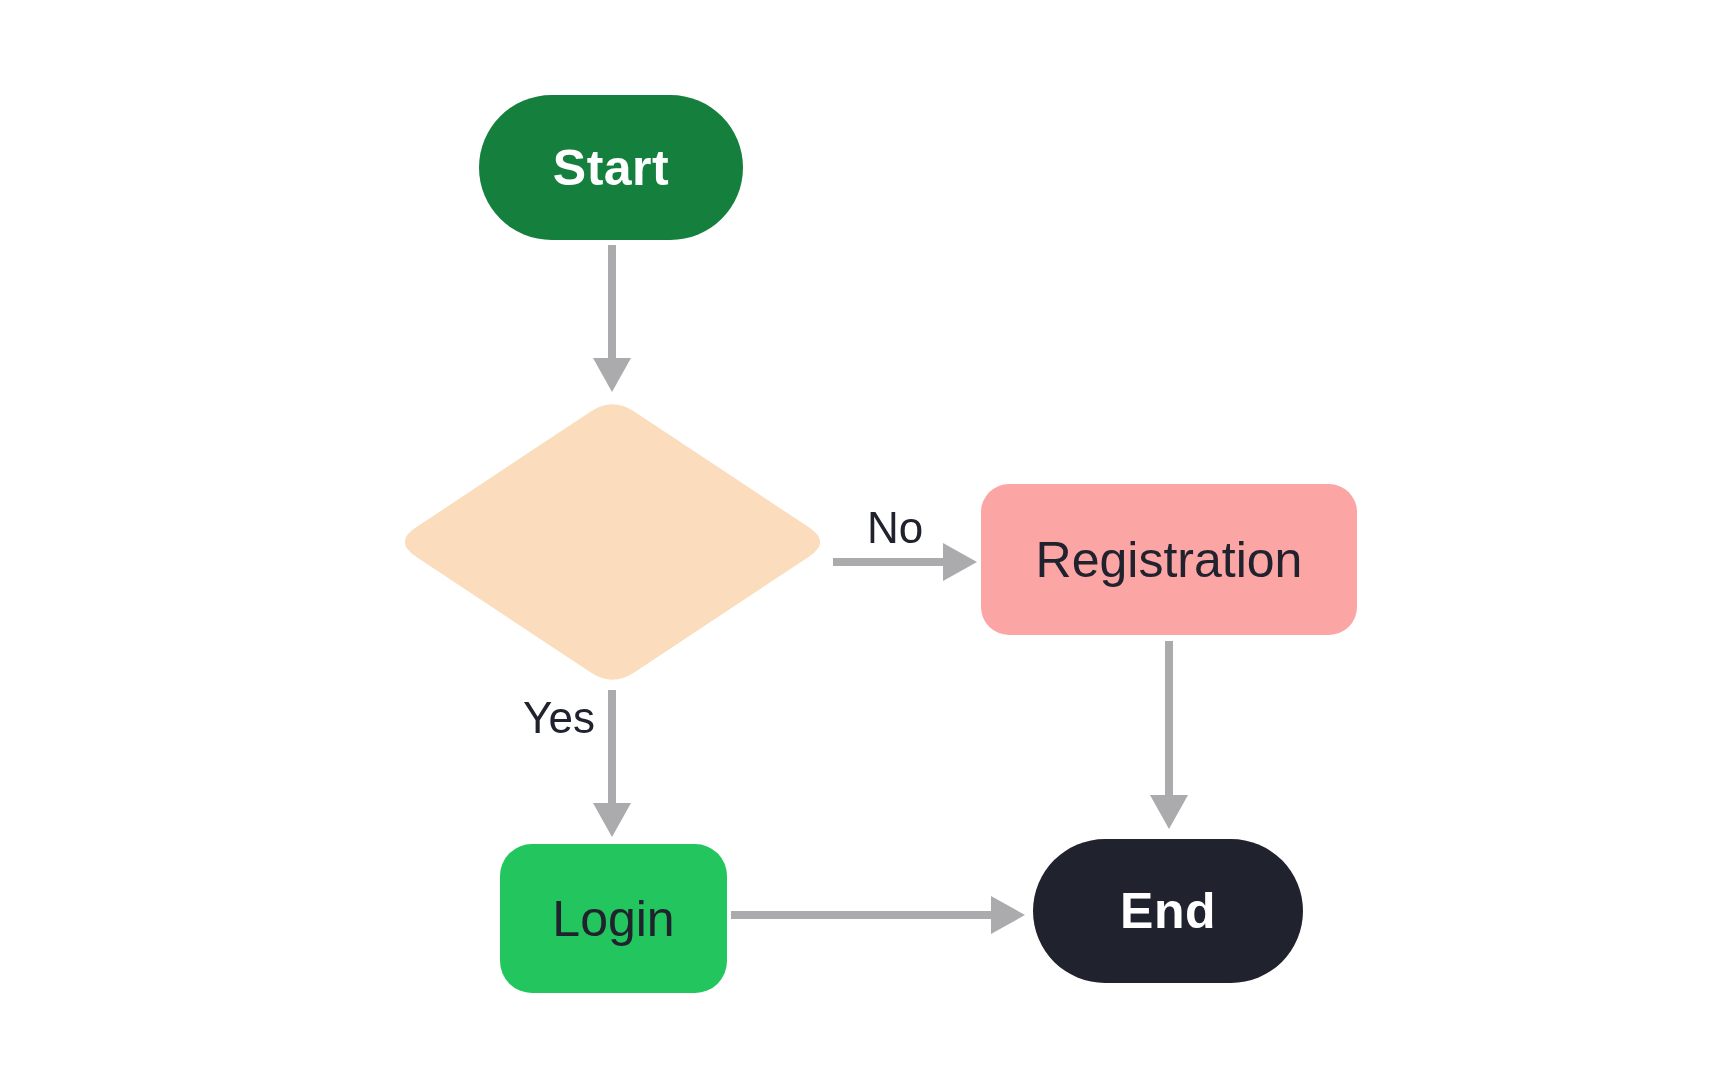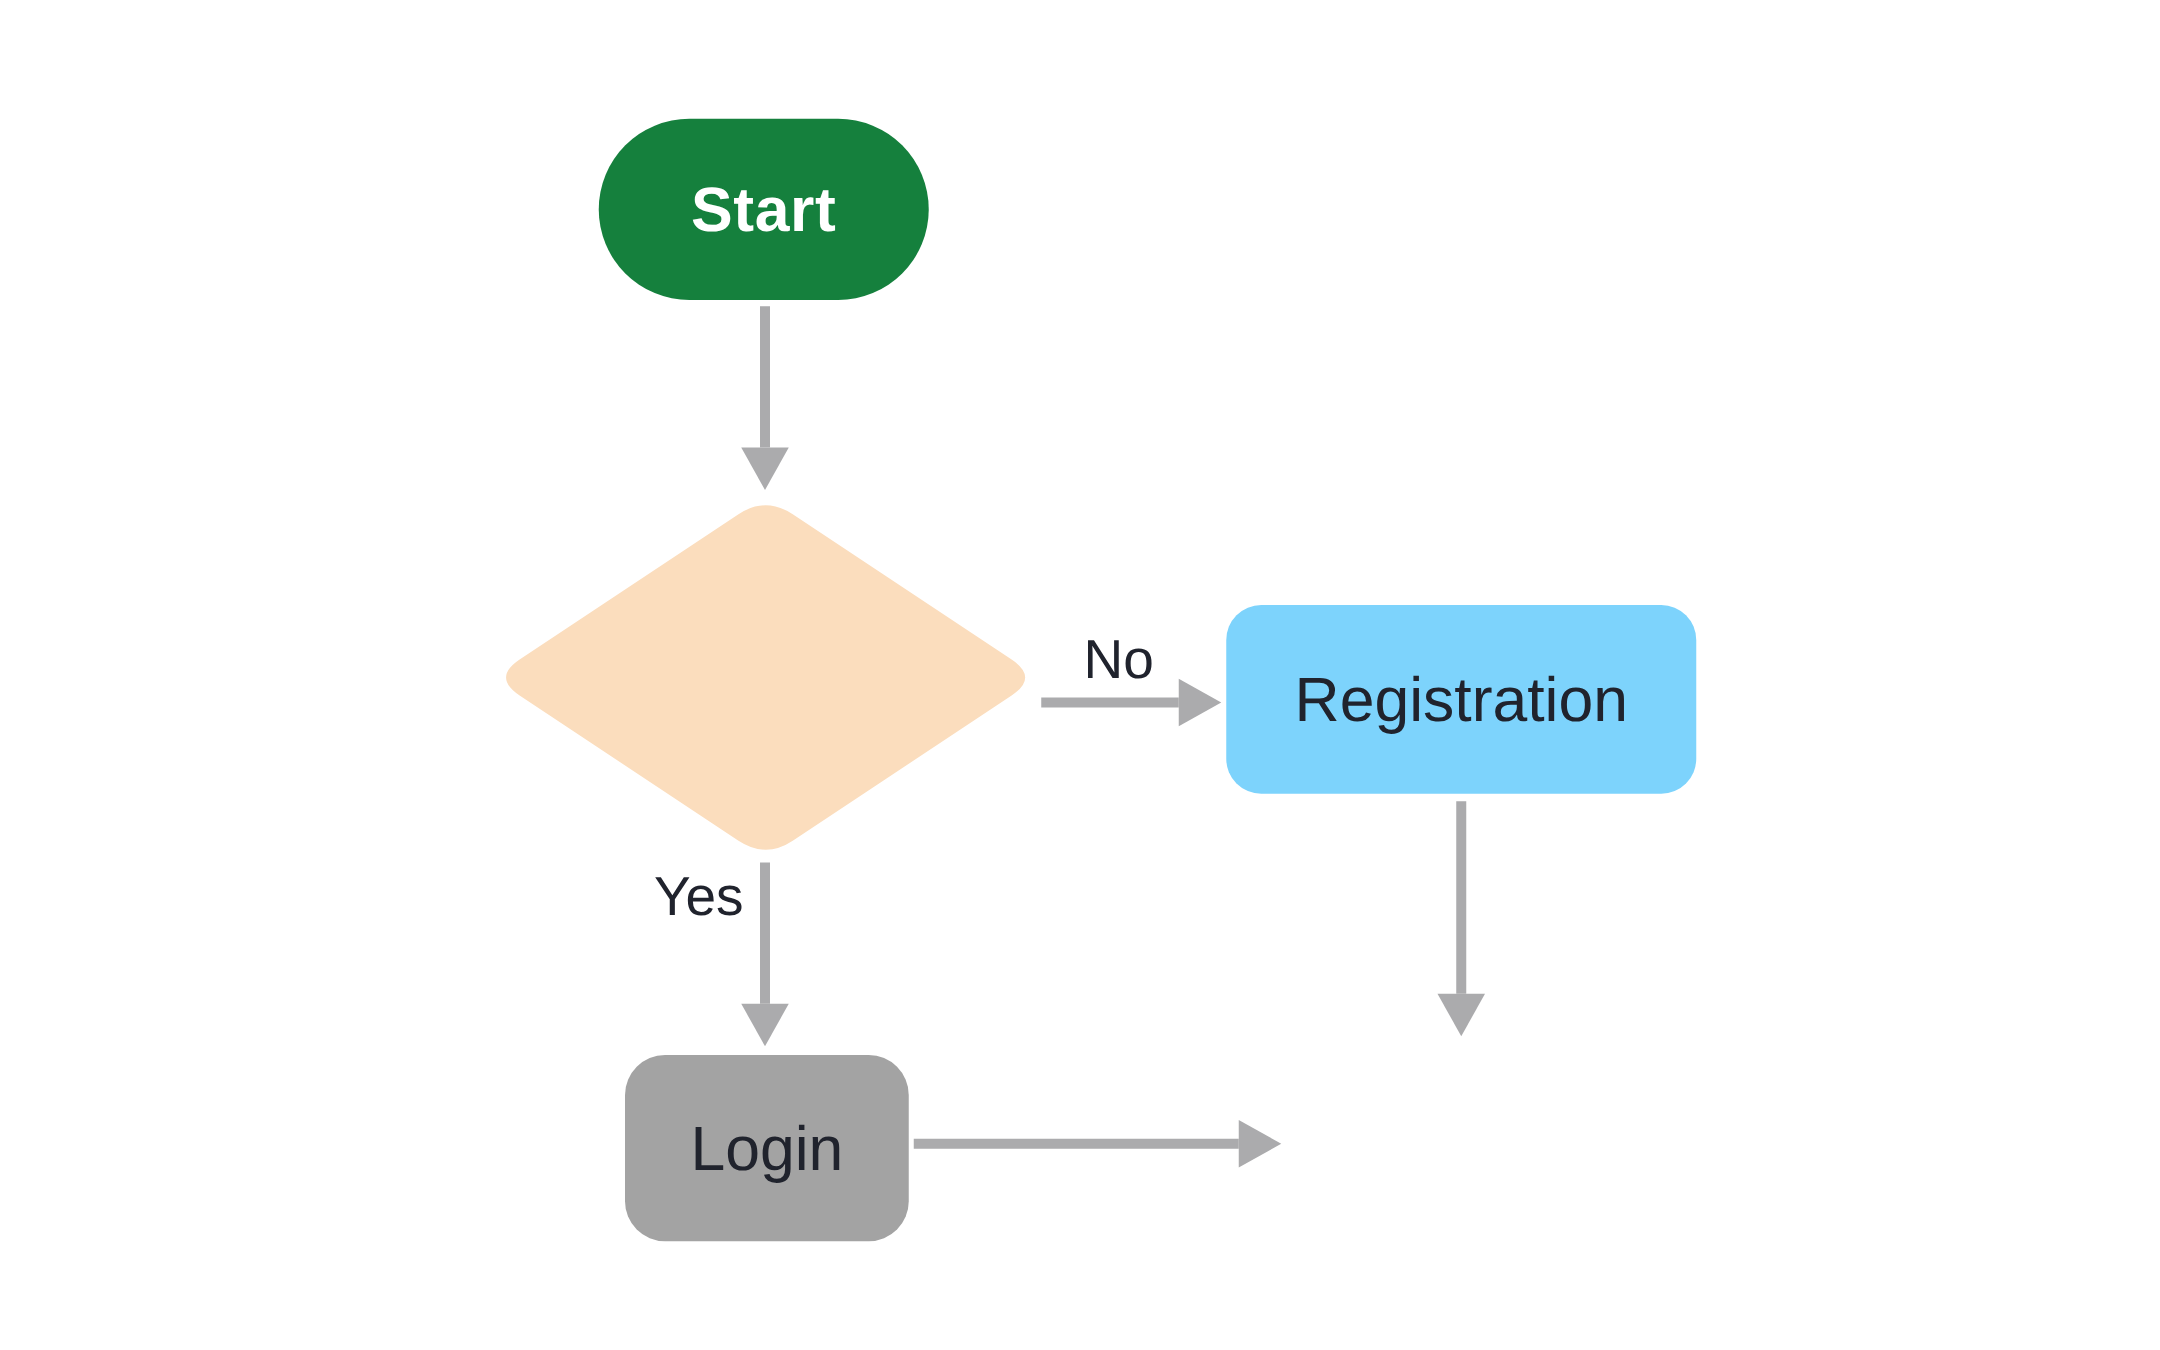--- a/index.html
+++ b/index.html
@@ -119,22 +119,25 @@
   <div class="node pill" id="start-node" style="background: #15803d;">
     <span class="label">Start</span>
   </div>
 
   <div class="node diamond" id="decision-node">
     <svg viewBox="0 0 437 290" aria-hidden="true">
       <path d="M 196.8 14.4 Q 218.5 0 240.2 14.4 L 415.3 130.6 Q 437 145 415.3 159.4 L 240.2 275.6 Q 218.5 290 196.8 275.6 L 21.7 159.4 Q 0 145 21.7 130.6 Z" fill="#fbddbd"></path>
     </svg>
   </div>
 
-  <div class="node rect" id="registration-node" style="background: #7dd3fc;">
+  <div class="node rect" id="registration-node" style="background: #fca5a5;">
     <span class="label">Registration</span>
   </div>
 
-  <div class="node rect" id="login-node" style="background: #a3a3a3;">
+  <div class="node rect" id="login-node" style="background: #22c55e;">
     <span class="label">Login</span>
   </div>
 
+  <div class="node pill" id="end-node" style="background: rgb(32, 35, 45);">
+    <span class="label">End</span>
+  </div>
 
 </div>
 
 </body></html>

